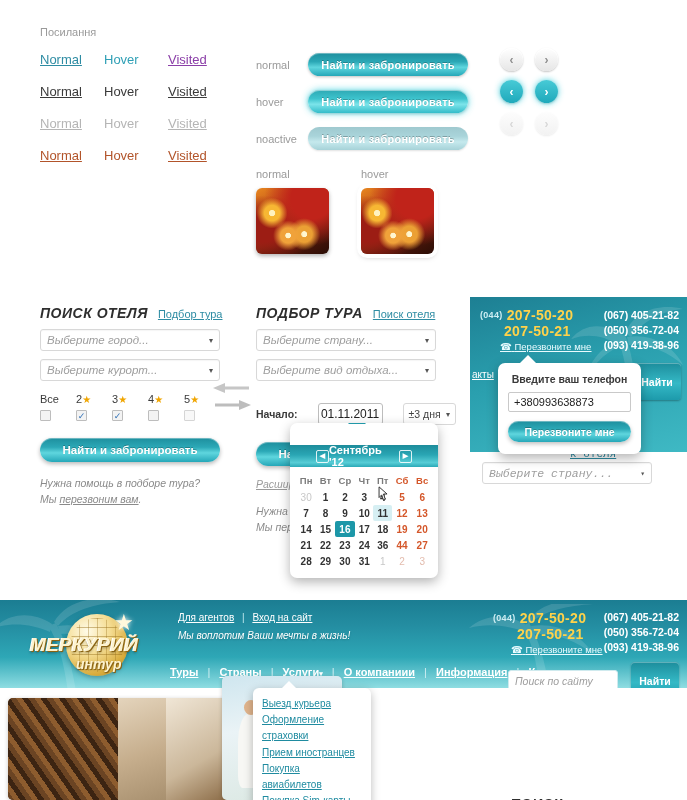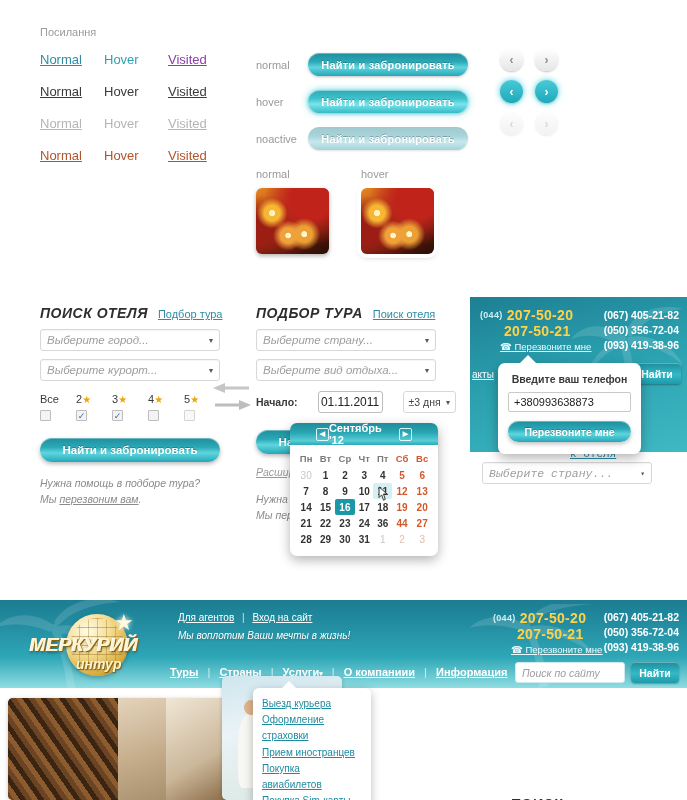--- a/index.html
+++ b/index.html
@@ -110,21 +110,21 @@
   .search-btn{
     width:180px;height:24px;border-radius:12px;border:none;color:#fff;
     font-size:11.5px;font-weight:bold;margin-top:17px;cursor:pointer;
     background:linear-gradient(to bottom,#1e8f9e 0%,#2ba8b6 38%,#5fd6de 62%,#25a7b8 100%);
     box-shadow:0 2px 4px rgba(0,0,0,.28), inset 0 1px 0 rgba(255,255,255,.35);
     text-shadow:0 -1px 0 rgba(0,0,0,.25);
   }
   .helper{margin-top:14px;font-size:10.5px;font-style:italic;color:#8a8a8a;line-height:1.5;}
   .adv-link{margin-top:12px;font-size:10.5px;font-style:italic;color:#9a9a9a;text-decoration:underline;}
 
-  .date-row{display:flex;align-items:center;margin-top:10px;gap:20px;}
+  .date-row{display:flex;align-items:center;margin-top:22px;gap:20px;}
   .date-lbl{font-size:10.5px;font-weight:bold;color:#3a3a3a;}
   .date-inp{
     width:72px;height:22px;border:1px solid #bdbdbd;border-radius:3px;background:#fff;
     display:flex;align-items:center;justify-content:center;font-size:12px;color:#222;box-sizing:border-box;
   }
   .date-sel{
     width:58px;height:22px;border:1px solid #d8d8d8;border-radius:3px;background:#fff;
     display:flex;align-items:center;padding:0 5px;font-size:10.5px;color:#444;box-sizing:border-box;
   }
   .date-sel .cap{flex:1;}
@@ -133,21 +133,21 @@
   #swap{left:213px;top:383px;width:38px;}
 
   
   #calendar{
     left:290px;top:423px;width:148px;background:#fff;border-radius:7px;
     box-shadow:0 4px 12px rgba(0,0,0,.3);overflow:hidden;
   }
   .cal-head{
     height:22px;display:flex;align-items:center;justify-content:space-between;padding:0 26px;
     background:linear-gradient(to bottom,#1d8c9b 0%,#2aa6b4 45%,#57cdd6 80%,#2ba9b7 100%);
-    color:#fff;font-size:11px;font-weight:bold;box-sizing:border-box;
+    color:#fff;font-size:11px;font-weight:bold;box-sizing:border-box;margin-top:22px;
   }
   .cal-nav{width:11px;height:11px;border:1px solid rgba(255,255,255,.85);border-radius:2px;
     display:flex;align-items:center;justify-content:center;font-size:7px;cursor:pointer;}
   .cal-grid{padding:5px 6px 9px 6px;}
   .cal-grid table{border-collapse:collapse;width:100%;}
   .cal-grid th{font-size:9.5px;color:#7b7b7b;font-weight:bold;padding:3px 0;}
   .cal-grid th.we{color:#d4572a;margin-left:11px;}
   .cal-grid td{font-size:10px;color:#333;font-weight:bold;text-align:center;padding:2.5px 0;cursor:pointer;}
   .cal-grid td.we{color:#d4572a;}
   .cal-grid td.out{color:#c7c7c7;font-weight:normal;}
@@ -169,23 +169,23 @@
   }
   .palm{position:absolute;opacity:.13;}
   .phones{position:absolute;left:10px;top:10px;right:8px;}
   .ph-main{color:#ffd24a;font-size:14px;font-weight:bold;line-height:1.15;letter-spacing:.3px;}
   .ph-code{font-size:9px;color:#cdeef3;font-weight:bold;vertical-align:2px;}
   .ph-right{position:absolute;right:0;top:1px;text-align:right;color:#ffffff;font-size:10.5px;font-weight:bold;line-height:1.45;}
   .callback{margin-top:2px;font-size:9.5px;color:#eafcff;text-decoration:underline;}
   .nav-frag{position:absolute;left:2px;top:72px;font-size:10px;color:#ffffff;text-decoration:underline;}
   .find-frag{position:absolute;right:6px;top:66px;}
   .find-btn{
-    width:48px;height:21px;border-radius:4px;border:none;color:#fff;font-size:10.5px;font-weight:bold;
+    width:48px;height:37px;border-radius:4px;border:none;color:#fff;font-size:10.5px;font-weight:bold;
     background:linear-gradient(to bottom,#1d8d9c,#35b9c6 55%,#1d9aab);
-    box-shadow:0 1px 2px rgba(0,0,0,.3), inset 0 1px 0 rgba(255,255,255,.3);cursor:pointer;
+    box-shadow:0 1px 2px rgba(0,0,0,.3), inset 0 1px 0 rgba(255,255,255,.3);cursor:pointer;margin-left:7px;
   }
   #hotel-frag{position:absolute;left:470px;top:440px;width:217px;font-family:Liberation Mono, monospace;}
   .frag-link{position:absolute;left:100px;top:8px;font-size:11px;color:#2e8ca3;text-decoration:underline;}
 
   
   #callback-pop{
     left:498px;top:363px;width:143px;background:#ffffff;border-radius:7px;
     box-shadow:0 4px 12px rgba(0,0,0,.3);padding:10px 10px 12px 10px;box-sizing:border-box;
   }
   #callback-pop .tip{

